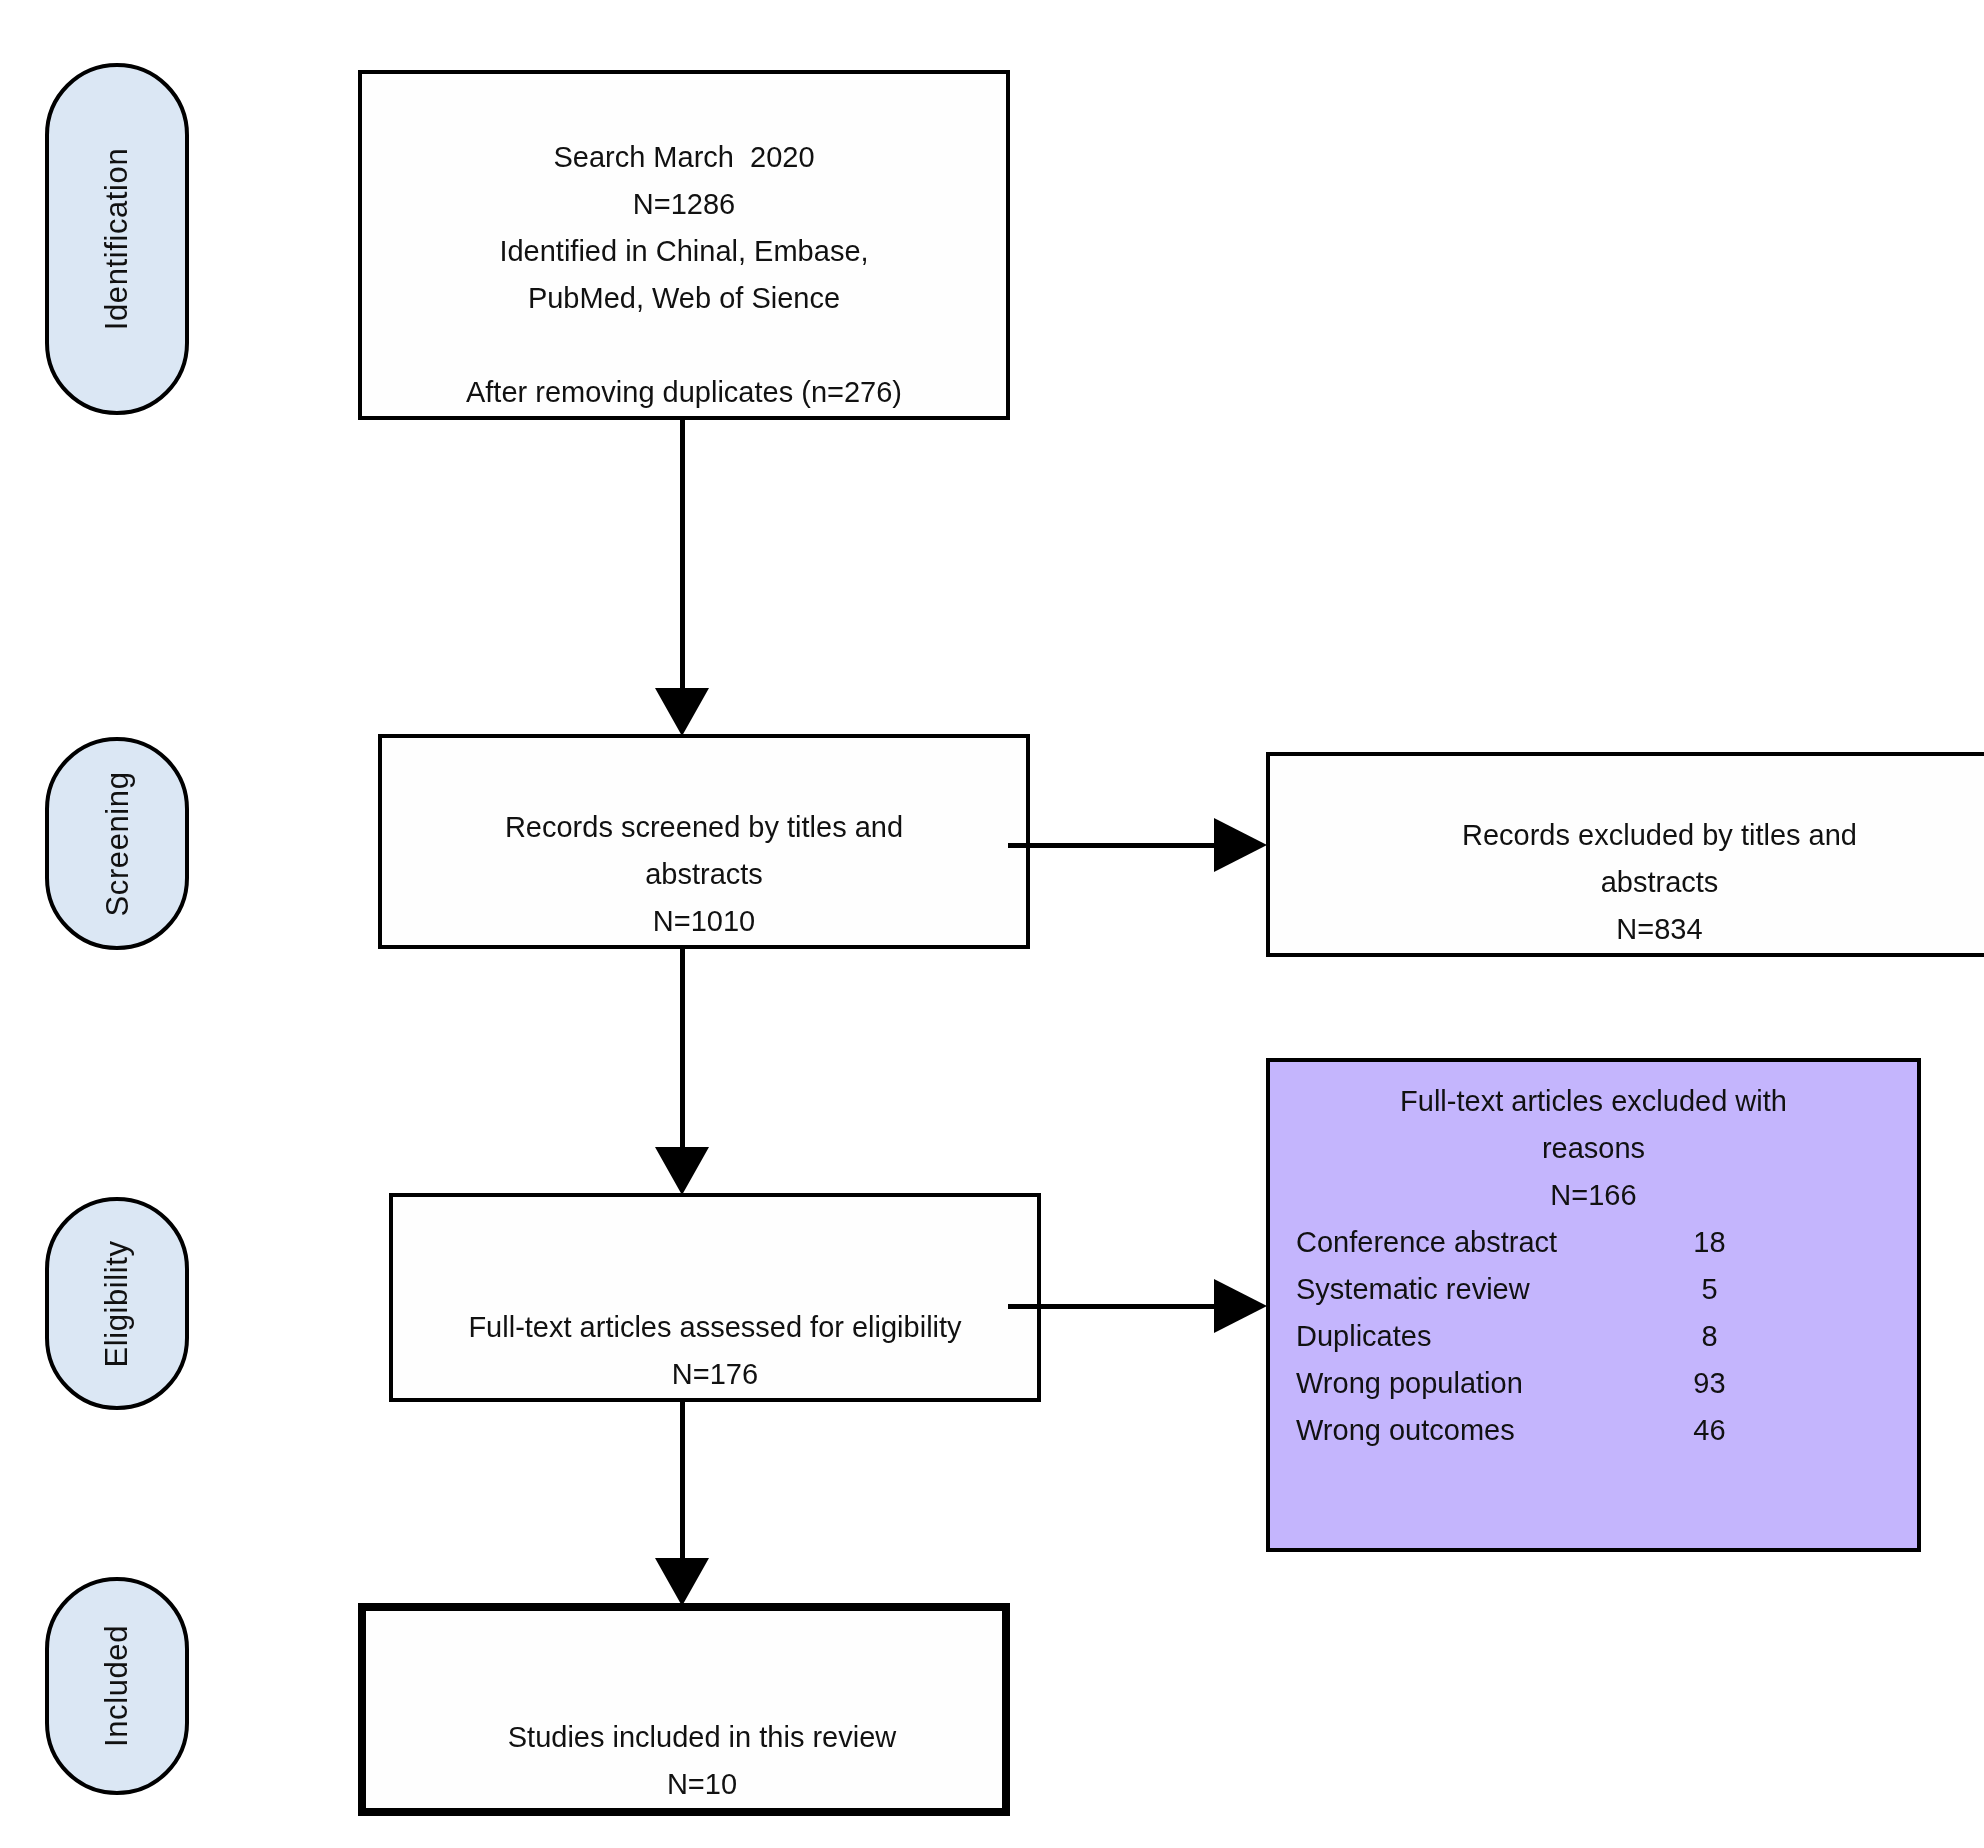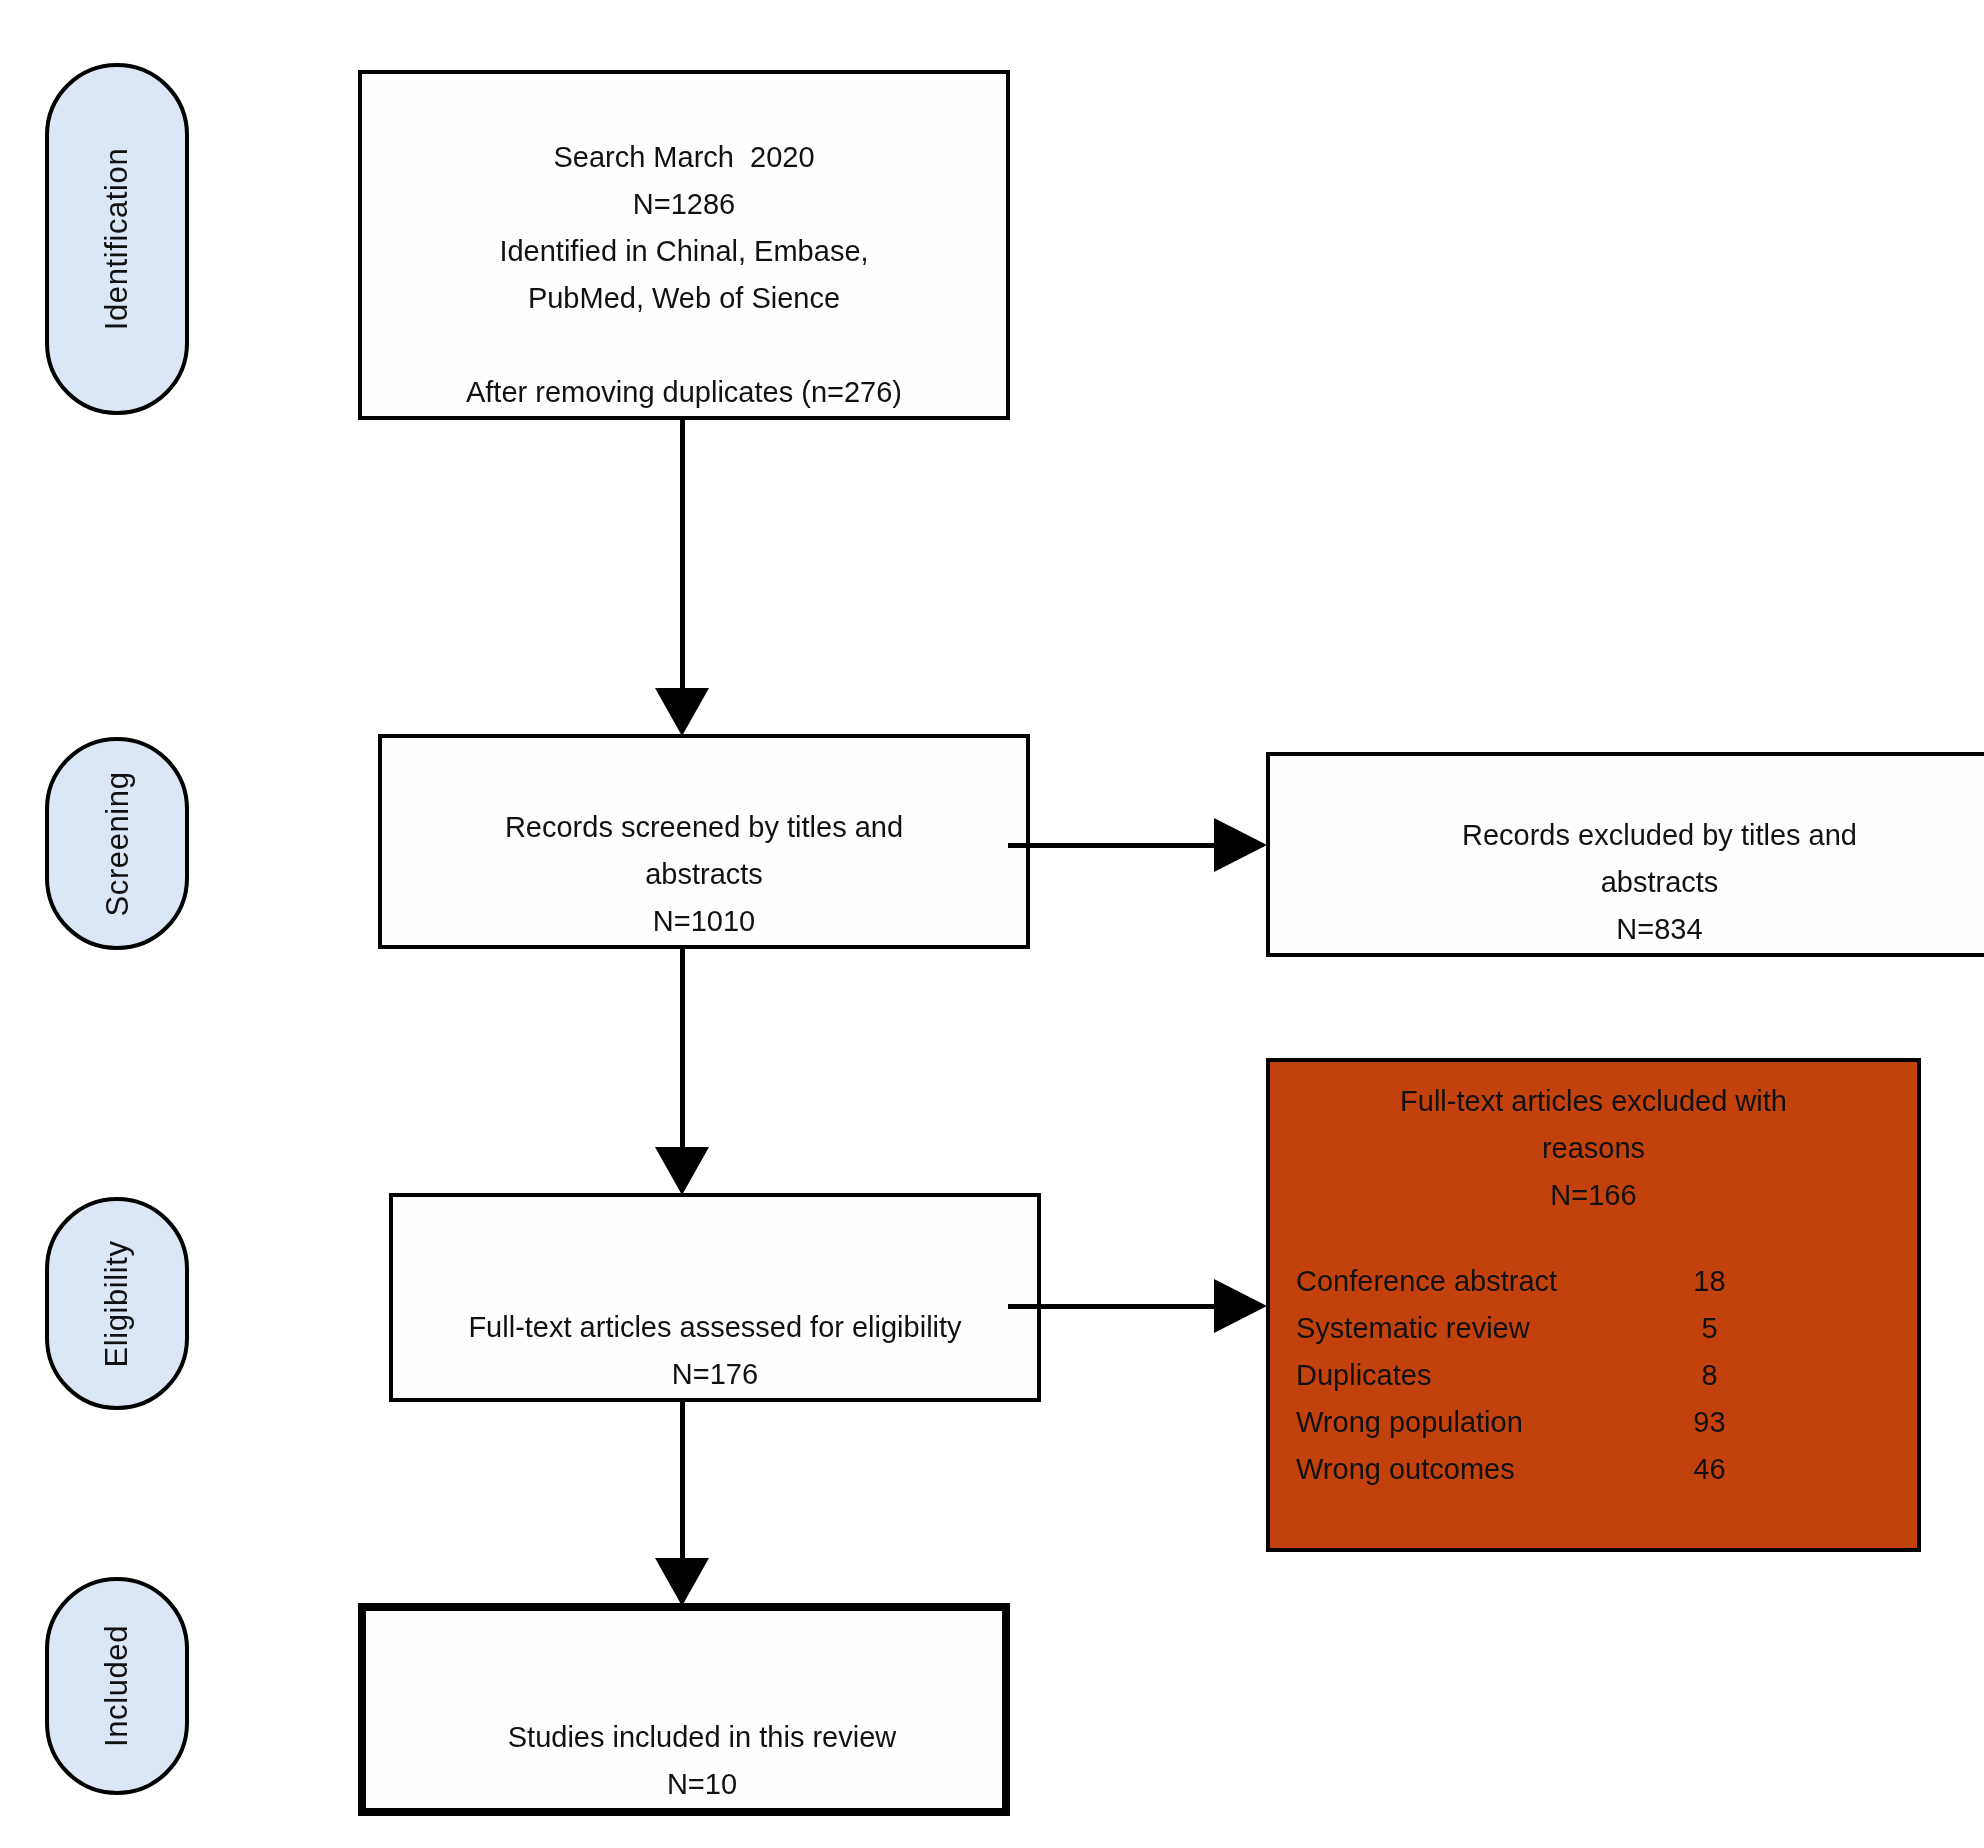--- a/index.html
+++ b/index.html
@@ -54,32 +54,32 @@
 
   .box-search     { left: 358px;  top: 70px;  width: 652px; height: 350px; }
   .box-screened   { left: 358px;  top: 734px; width: 652px; height: 215px; margin-left: 20px; }
   .box-eligible   { left: 358px;  top: 1193px; width: 652px; height: 209px; margin-left: 31px; }
   .box-included   { left: 358px;  top: 1603px; width: 652px; height: 213px; border-width: 8.8px; padding-left: 36px; }
   .box-excluded1  { left: 1266px; top: 752px; width: 787px; height: 205px; }
 
   .box-excluded2 {
     position: absolute;
     left: 1266px; top: 1058px; width: 655px; height: 494px;
-    background: #c2410c;
+    background: #c4b5fd;
     border: 4.4px solid #000000;
     box-sizing: border-box;
     font-size: 29px;
     line-height: 47px;
   }
   .box-excluded2 .header {
     margin-top: 16.3px;
     text-align: center;
     white-space: pre-wrap;
   }
-  .reason-list { margin-top: 39px; }
+  .reason-list { }
   .reason-row {
     display: grid;
     grid-template-columns: 351px 125px 1fr;
     padding-left: 26px;
     line-height: 47px;
   }
   .reason-label { text-align: left; }
   .reason-count { text-align: center; }
 
   

